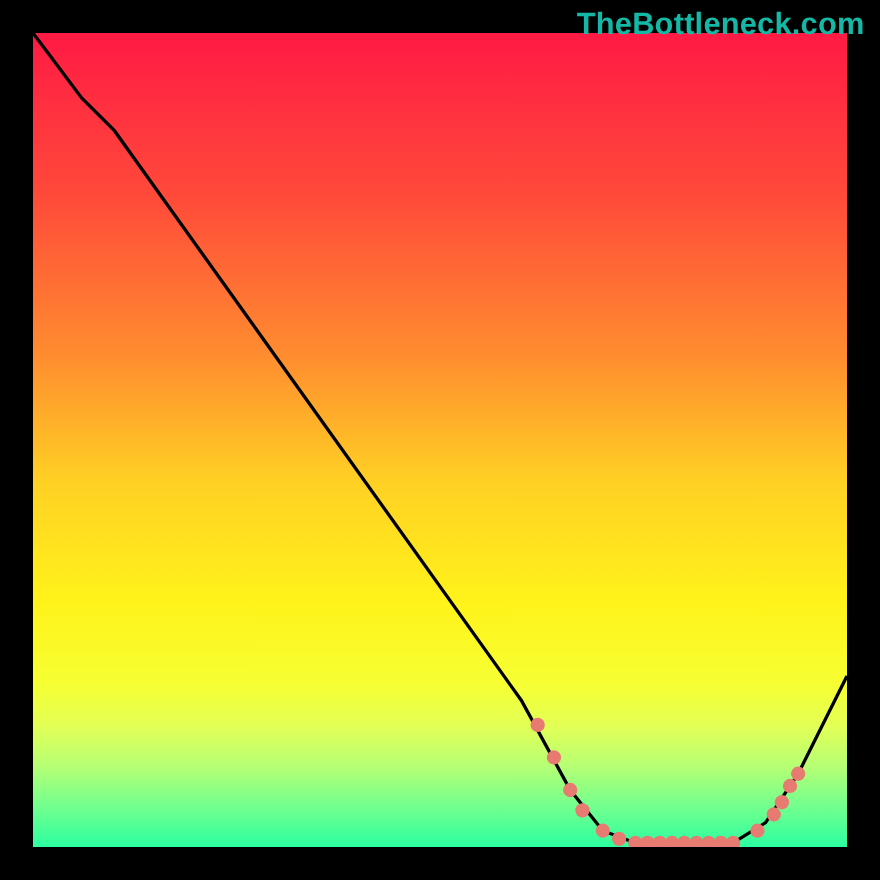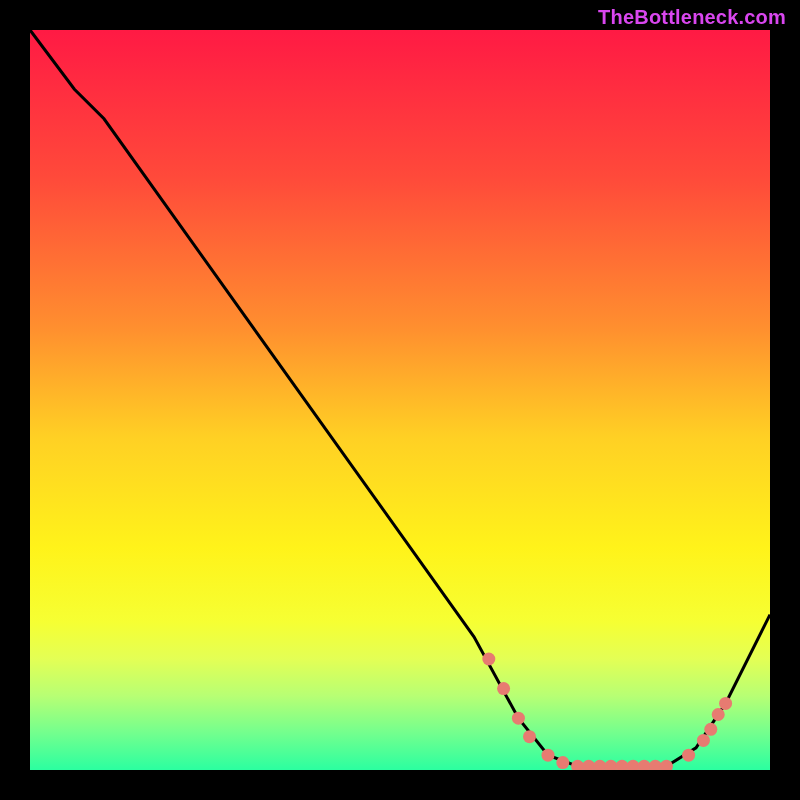--- a/index.html
+++ b/index.html
@@ -13,23 +13,23 @@
   }
   .chart-wrap {
     position: relative;
     width: 800px;
     height: 800px;
   }
   .watermark {
     position: absolute;
     top: 6px;
     right: 14px;
-    font-size: 20px;
+    font-size: 28px;
     font-weight: 600;
-    color: #d946ef;
+    color: #14b8a6;
     letter-spacing: 0.2px;
     z-index: 5;
   }
   svg.plot {
     position: absolute;
     left: 0;
     top: 0;
   }
 </style>
 </head>

